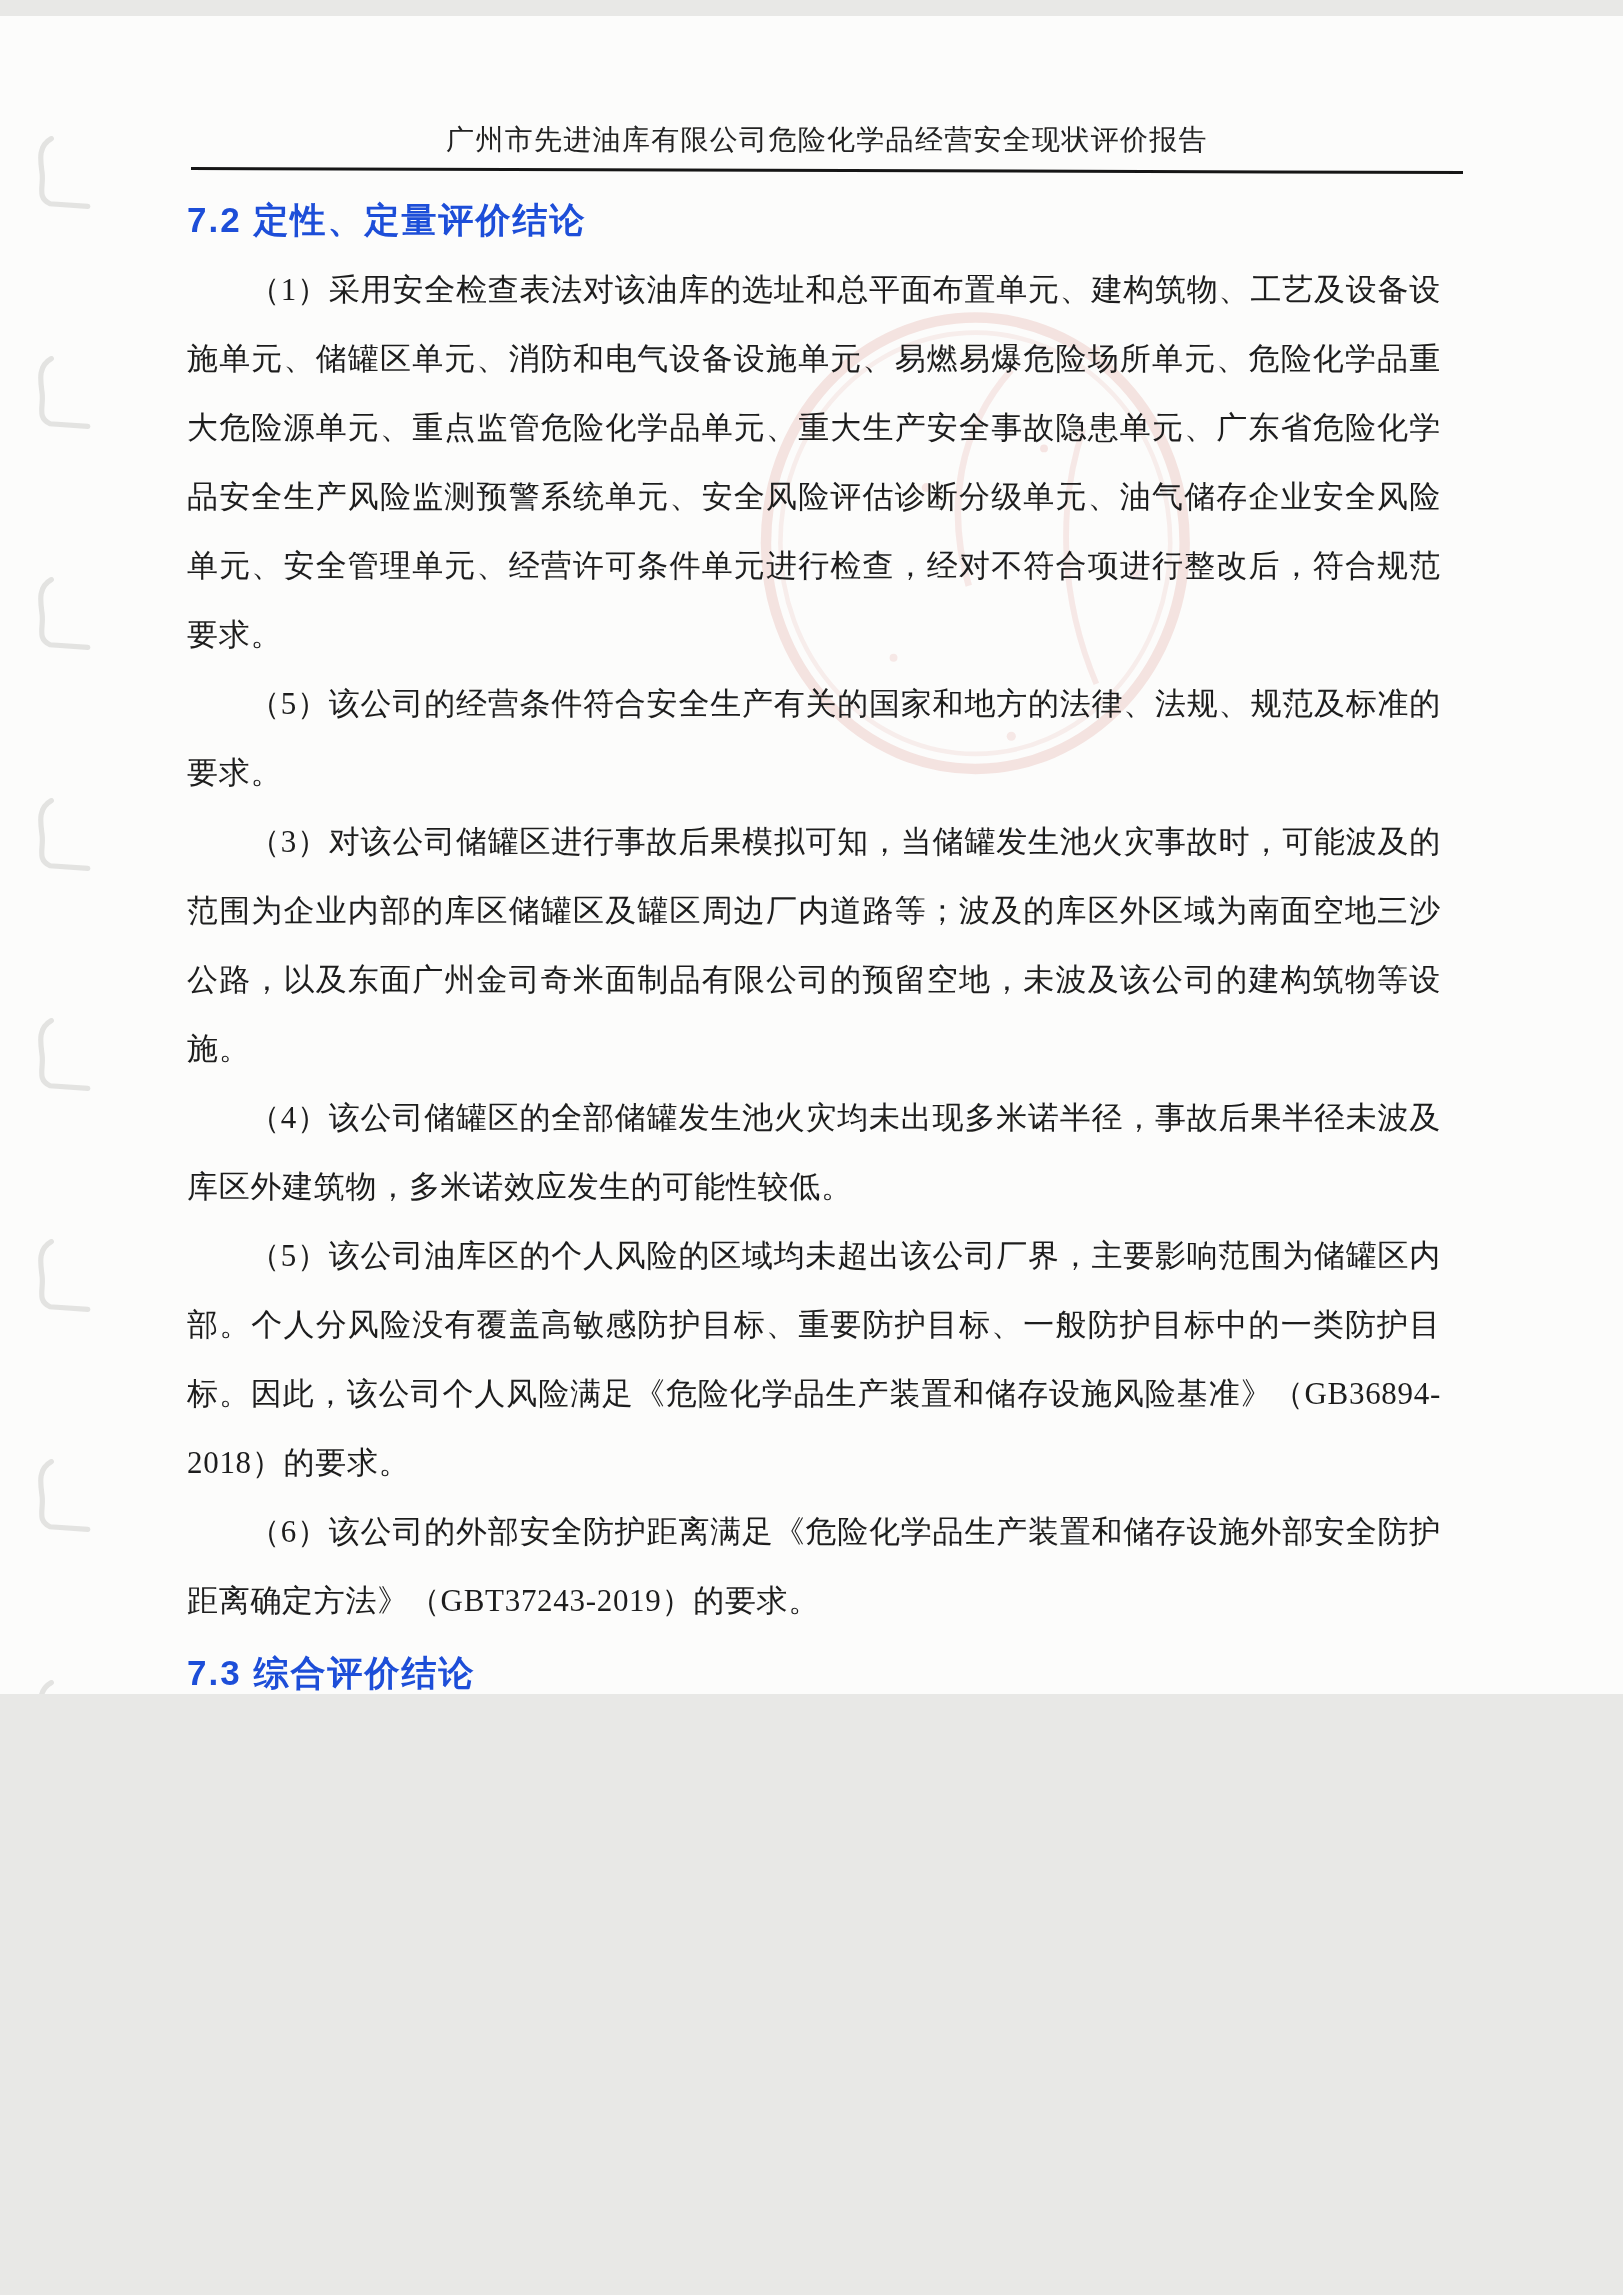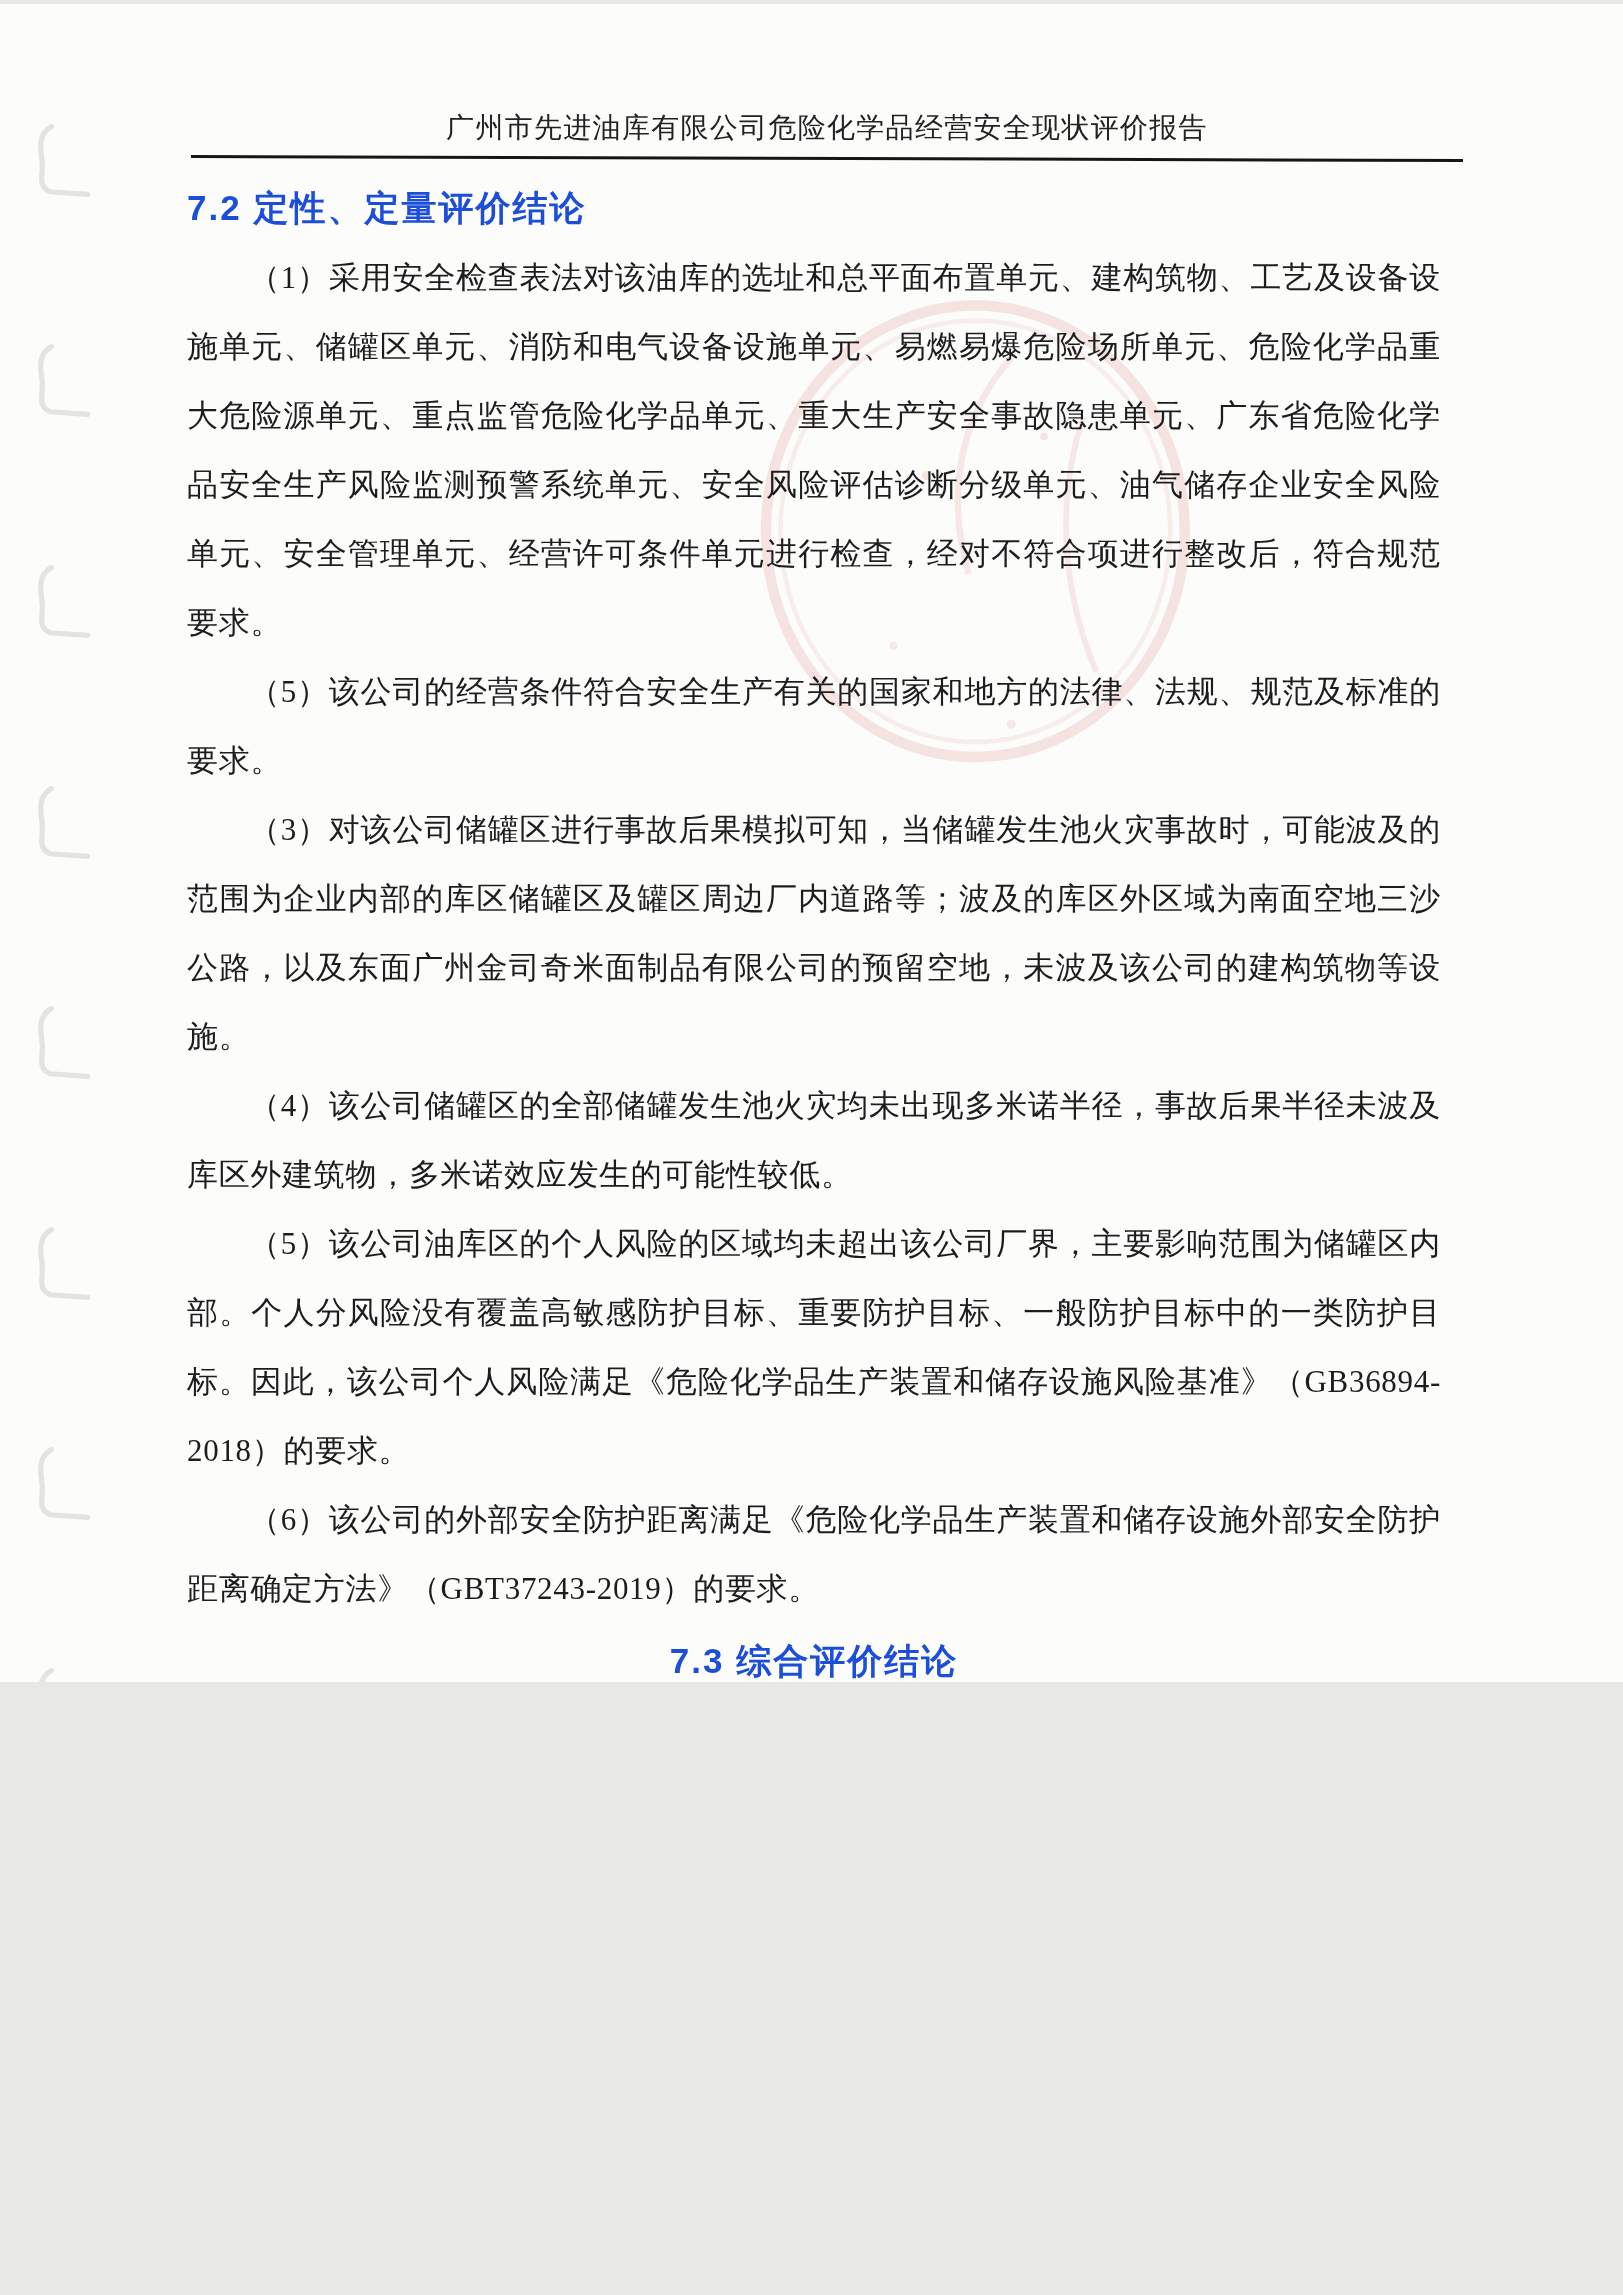--- a/index.html
+++ b/index.html
@@ -4,21 +4,21 @@
 <style>
   html, body {
     margin: 0;
     padding: 0;
     background: #e8e8e6;
   }
   .page {
     position: relative;
     width: 1623px;
     height: 1678px;
-    margin: 4px auto;
+    margin: 16px auto;
     background: #fcfcfb;
     overflow: hidden;
     font-family: "Liberation Serif", "DejaVu Serif", serif;
     color: #1d1d1d;
   }
 
   
   .header {
     position: absolute;
     top: 0;
@@ -58,21 +58,21 @@
   .section-heading {
     font-family: "Liberation Sans", "DejaVu Sans", sans-serif;
     font-weight: bold;
     font-size: 35px;
     line-height: 41px;
     letter-spacing: 2px;
     margin: 0;
     color: #1d4ed8;
   }
   .section-heading.first { margin: 18.3px 0 14.4px 0; }
-  .section-heading.second { margin: 17px 0 13px 0; text-align: center; }
+  .section-heading.second { margin: 17px 0 13px 0; }
   .body-par {
     margin: 0;
     font-size: 31px;
     line-height: 69px;
     letter-spacing: 0.7px;
     text-align: justify;
     text-indent: 2em;
     word-break: break-all;
   }
   .body-par.bold { font-weight: bold; }

